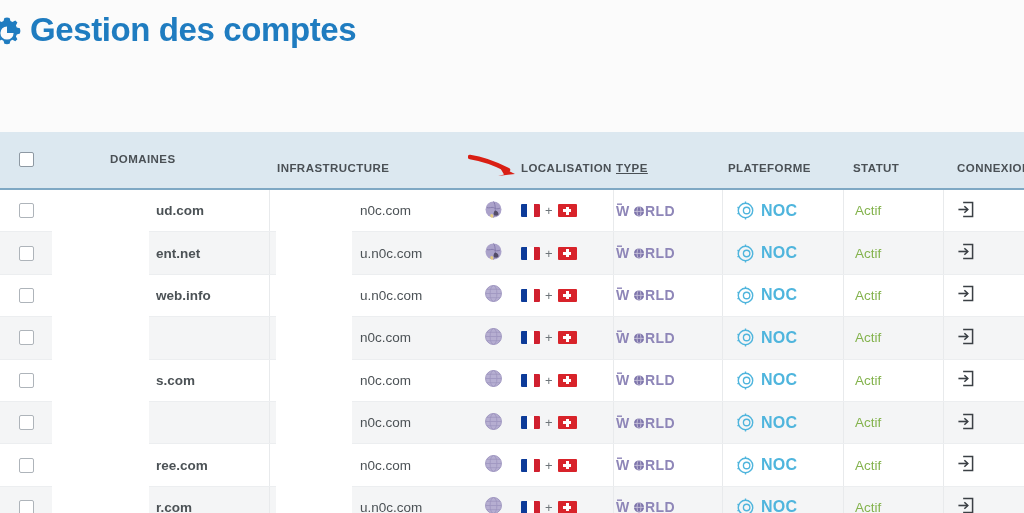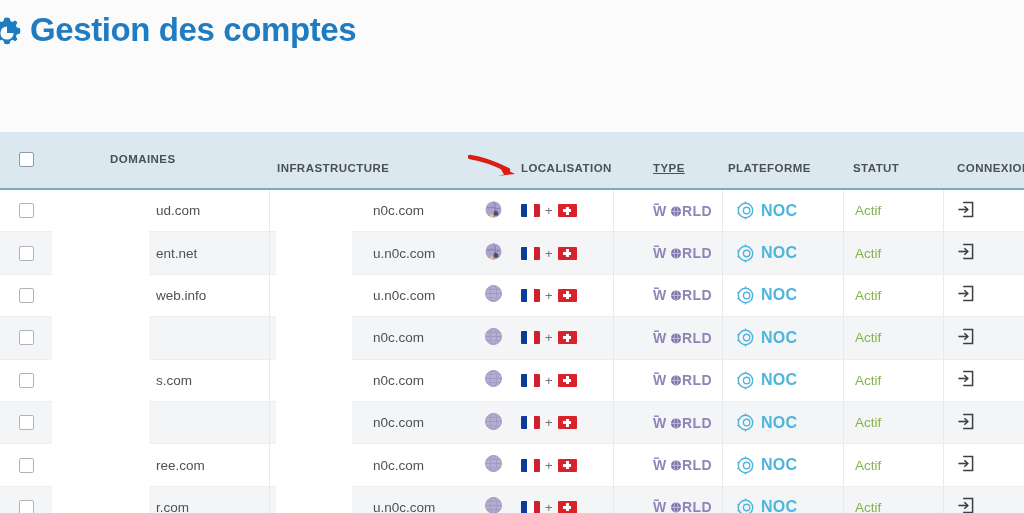--- a/index.html
+++ b/index.html
@@ -101,25 +101,25 @@
     display:flex; align-items:center;
     font-size:13.5px; color:#4c5256;
     white-space:nowrap; overflow:hidden;
   }
   .thead .cell {
     font-size:11.5px; font-weight:bold; color:#4a5055; letter-spacing:0.45px;
   }
 
   
   .c-check { left:0;   width:52px; justify-content:center; }
-  .c-dom   { left:52px;  width:217px; padding-left:7px; }
-  .c-infra { left:269px; width:204px; padding-left:24px; }
+  .c-dom   { left:52px;  width:217px; padding-left:7px;font-weight:bold; }
+  .c-infra { left:269px; width:204px; padding-left:11px; }
   .c-globe { left:473px; width:40px;  justify-content:center; }
   .c-loc   { left:513px; width:100px; padding-left:8px; }
-  .c-type  { left:643px; width:109px; padding-left:10px;text-decoration:underline; }
+  .c-type  { left:606px; width:109px; padding-left:10px;text-decoration:underline; }
   .c-plat  { left:722px; width:121px; padding-left:14px; }
   .c-stat  { left:843px; width:100px; padding-left:12px; }
   .c-conx  { left:943px; width:81px;  padding-left:14px; }
 
   
   .thead .c-dom   { align-items:flex-start; padding-top:21px; padding-left:58px;}
   .thead .c-infra { align-items:flex-start; padding-top:30px; padding-left:8px;}
   .thead .c-loc,
   .thead .c-type,
   .thead .c-plat,

